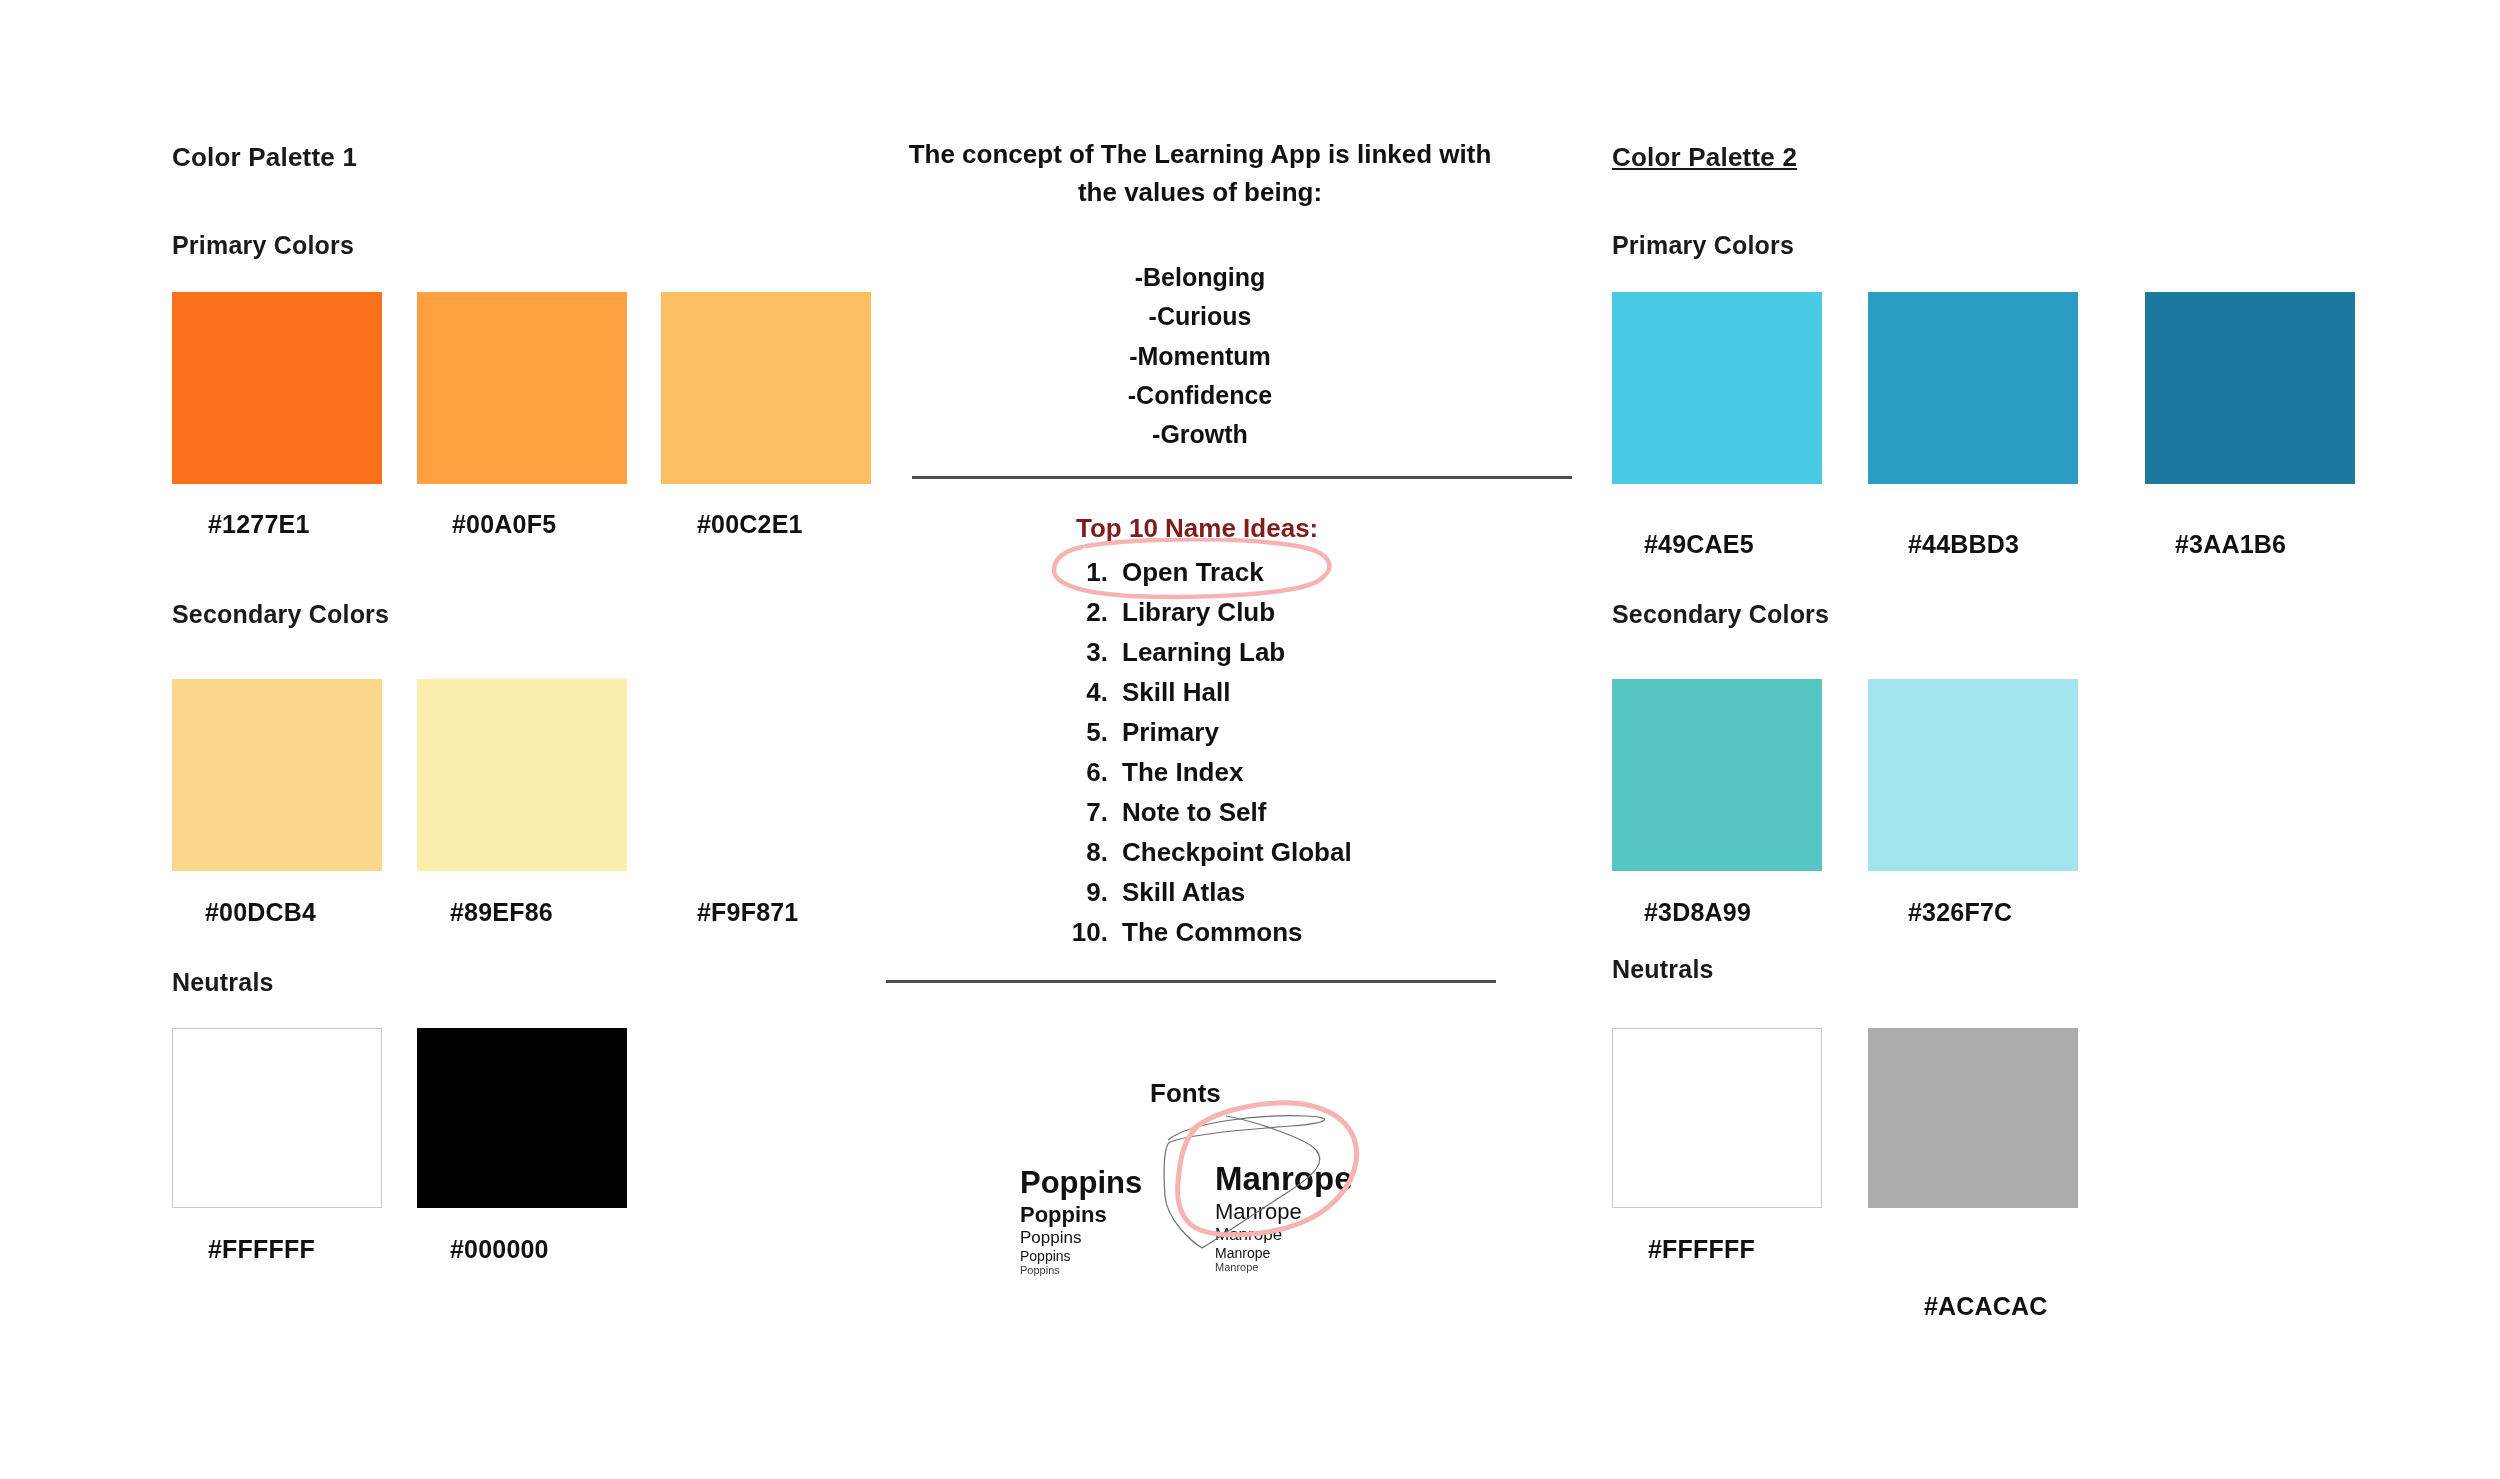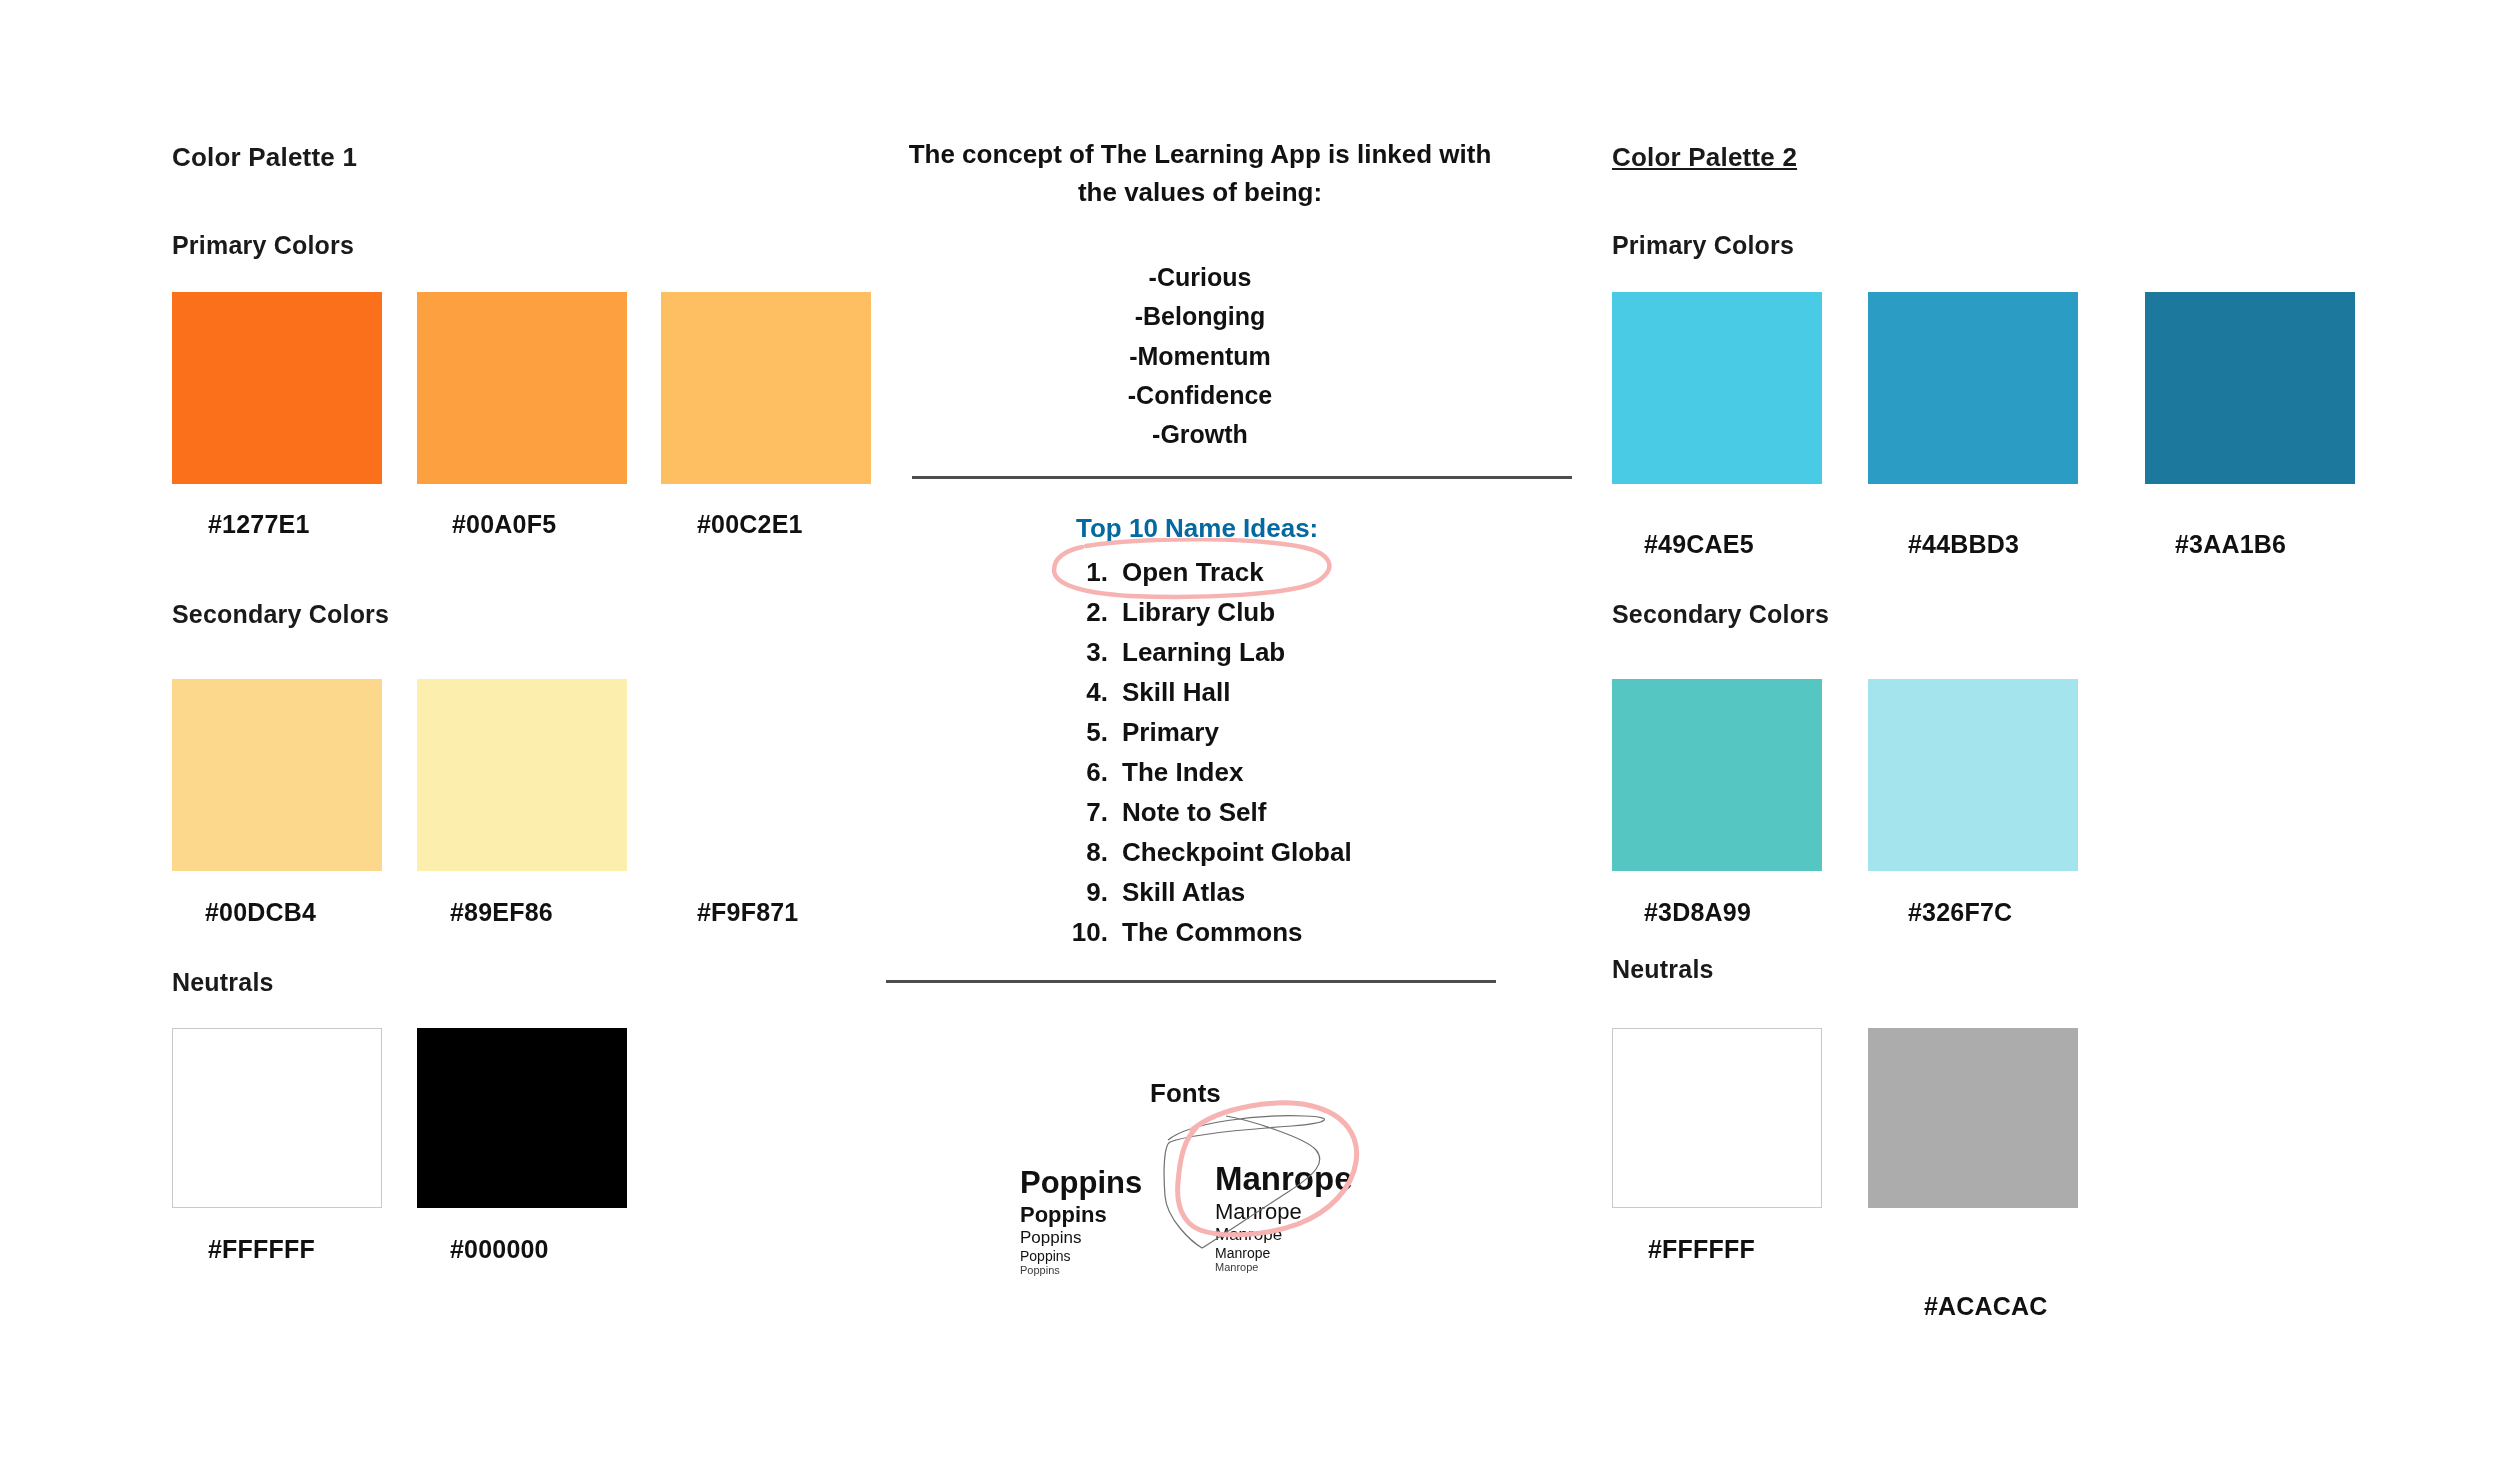--- a/index.html
+++ b/index.html
@@ -86,21 +86,21 @@
   }
   #divider-top  { left: 912px; top: 476px;  width: 660px; }
   #divider-bottom { left: 886px; top: 980px; width: 610px; }
 
   .ideas-heading {
     position: absolute;
     left: 1076px;
     top: 513px;
     font-size: 26px;
     font-weight: 700;
-    color: #0369a1;
+    color: #7f1d1d;
     white-space: nowrap;
   }
   .ideas-list {
     position: absolute;
     left: 1070px;
     top: 552px;
     margin: 0;
     padding: 0;
     list-style: none;
     font-size: 26px;
@@ -190,22 +190,22 @@
 
   <div class="hexlabel" style="left:208px; top:1235px;">#FFFFFF</div>
   <div class="hexlabel" style="left:450px; top:1235px;">#000000</div>
 
   <div class="concept">
     <div>The concept of The Learning App is linked with</div>
     <div>the values of being:</div>
   </div>
 
   <div class="values">
+    <div>-Belonging</div>
     <div>-Curious</div>
-    <div>-Belonging</div>
     <div>-Momentum</div>
     <div>-Confidence</div>
     <div>-Growth</div>
   </div>
 
   <div class="divider" id="divider-top"></div>
 
   <div class="ideas-heading">Top 10 Name Ideas:</div>
 
   <ul class="ideas-list">

